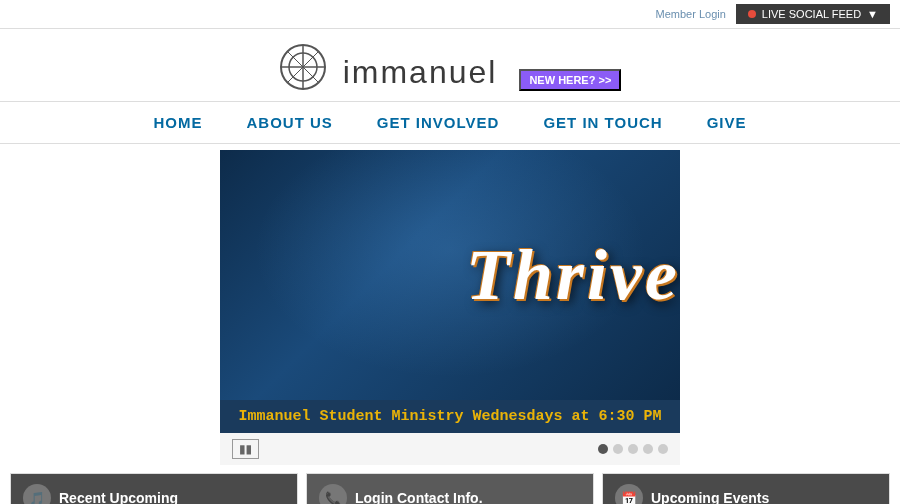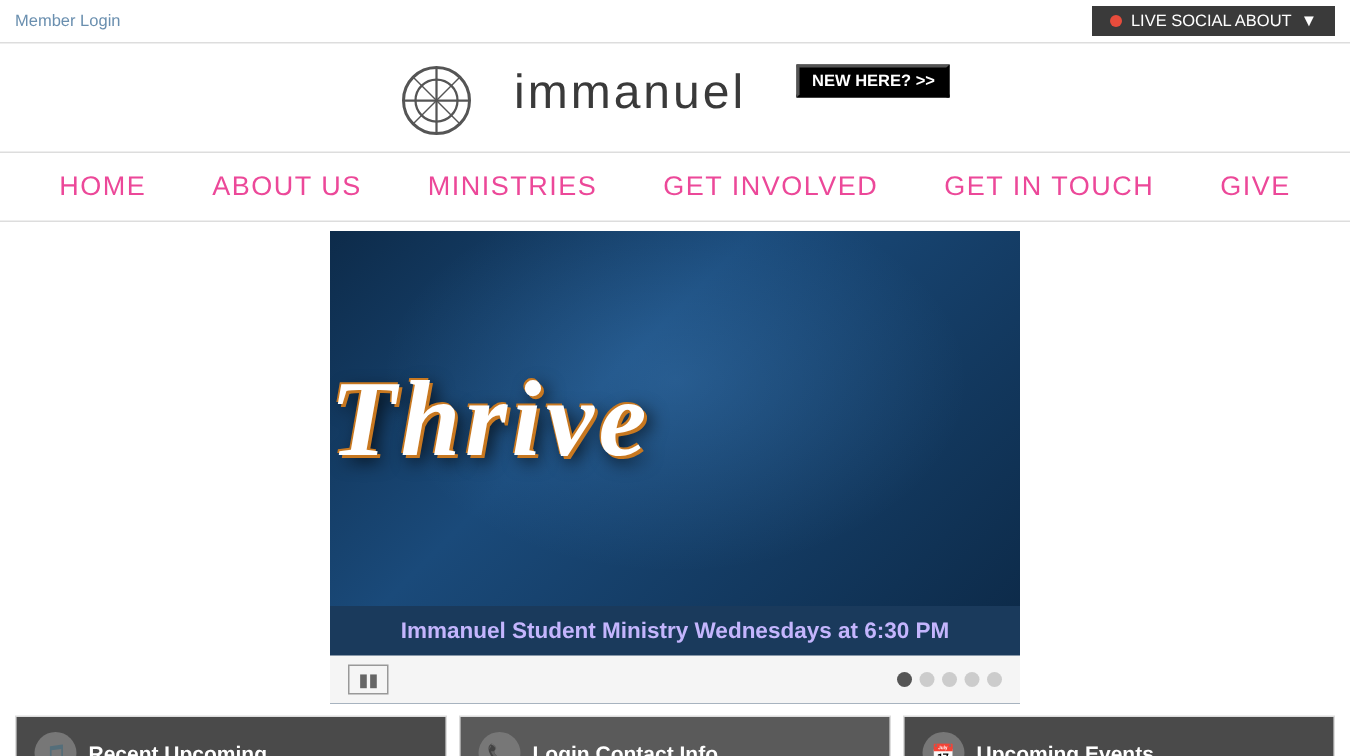--- a/index.html
+++ b/index.html
@@ -1,21 +1,21 @@
 <!DOCTYPE html>
 <html><head>
   <meta charset="utf-8">
   <style>
     * { margin: 0; padding: 0; box-sizing: border-box; }
     body { font-family: Arial, sans-serif; font-size: 13px; color: #333; background: #fff; width: 900px; overflow-x: hidden; }
     
     
     .top-bar {
       display: flex;
-      justify-content: space-between;
+      justify-content: flex-end;
       align-items: center;
       padding: 4px 10px;
       gap: 10px;
       border-bottom: 1px solid #ddd;
     }
     .member-login-link {
       font-size: 11px;
       color: #6a8faf;
       text-decoration: none;
       cursor: pointer;
@@ -34,93 +34,94 @@
     .live-dot {
       width: 8px; height: 8px;
       background: #e74c3c;
       border-radius: 50%;
       display: inline-block;
     }
 
     
     .logo-area {
       display: flex;
-      align-items: flex-start;
+      align-items: flex-end;
       justify-content: center;
       padding: 14px 0 10px 0;
-      gap: 28px;
+      gap: 16px;
     }
     .logo-icon {
       width: 48px; height: 48px;
     }
     .logo-text {
       font-size: 32px;
       color: #3a3a3a;
       font-weight: 300;
       letter-spacing: 2px;
     }
     .new-here-badge {
-      background: #000000;
+      background: #8b5cf6;
       color: #fff;
       font-size: 11px;
       padding: 3px 8px;
       font-weight: bold;
       margin-left: 6px;
       cursor: pointer;
     }
 
     
     nav {
       border-top: 1px solid #ddd;
       border-bottom: 1px solid #ddd;
       display: flex;
       justify-content: center;
       gap: 0;
     }
     .nav-item {
       padding: 12px 22px;
-      font-size: 18px;
-      color: #ec4899;
+      font-size: 15px;
+      color: #0369a1;
       text-transform: uppercase;
       letter-spacing: 1px;
       cursor: pointer;
-      font-weight: 400;
+      font-weight: 700;
     }
 
     
     .hero-slider {
       width: 460px;
       margin: 0 auto;
       position: relative;
       overflow: hidden;
       background: #1a3a5c;
     }
     .hero-image-area {
       width: 460px;
       height: 250px;
       background: linear-gradient(135deg, #0d2b4a 0%, #1a4a7a 40%, #0d2b4a 100%);
       position: relative;
       display: flex;
       flex-direction: column;
-      align-items: flex-start;
+      align-items: flex-end;
       justify-content: center;
     }
     .water-effect {
       position: absolute;
       top: 0; left: 0; right: 0; bottom: 0;
       background: radial-gradient(ellipse at 50% 40%, rgba(100,180,255,0.2) 0%, transparent 60%);
       pointer-events: none;
     }
     .hero-subtitle {
-      color: #c4b5fd;
+      color: #eab308;
       font-size: 15px;
       font-weight: bold;
       text-align: center;
       padding: 8px 10px;
       background: #1a3a5c;
+      font-family: Liberation Mono, monospace;
     }
     .slider-controls {
       display: flex;
       align-items: center;
       justify-content: space-between;
       background: #f5f5f5;
       padding: 6px 12px;
     }
     .pause-btn {
       background: none;
@@ -179,42 +180,41 @@
       flex-shrink: 0;
     }
   </style>
 </head>
 <body>
 
 <div class="top-bar">
   <a class="member-login-link">Member Login</a>
   <button class="live-social-btn">
     <span class="live-dot"></span>
-    <span>LIVE SOCIAL ABOUT</span>
+    <span>LIVE SOCIAL FEED</span>
     <span>▼</span>
   </button>
 </div>
 
 <div class="logo-area">
   <svg class="logo-icon" viewBox="0 0 48 48" fill="none">
     <circle cx="24" cy="24" r="22" stroke="#555" stroke-width="2" fill="none"></circle>
     <circle cx="24" cy="24" r="14" stroke="#555" stroke-width="1.5" fill="none"></circle>
     <line x1="2" y1="24" x2="46" y2="24" stroke="#555" stroke-width="1.5"></line>
     <line x1="24" y1="2" x2="24" y2="46" stroke="#555" stroke-width="1.5"></line>
     <line x1="8" y1="8" x2="40" y2="40" stroke="#555" stroke-width="1"></line>
     <line x1="40" y1="8" x2="8" y2="40" stroke="#555" stroke-width="1"></line>
   </svg>
   <span class="logo-text">immanuel</span>
   <button class="new-here-badge">NEW HERE? &gt;&gt;</button>
 </div>
 
 <nav>
   <span class="nav-item">HOME</span>
   <span class="nav-item">ABOUT US</span>
-  <span class="nav-item">MINISTRIES</span>
   <span class="nav-item">GET INVOLVED</span>
   <span class="nav-item">GET IN TOUCH</span>
   <span class="nav-item">GIVE</span>
 </nav>
 
 <div style="display:flex; justify-content:center; padding: 0 10px; margin-top:6px;">
   <div class="hero-slider">
     <div class="hero-image-area">
       <div class="water-effect"></div>
       <div style="position:relative; z-index:2;">

